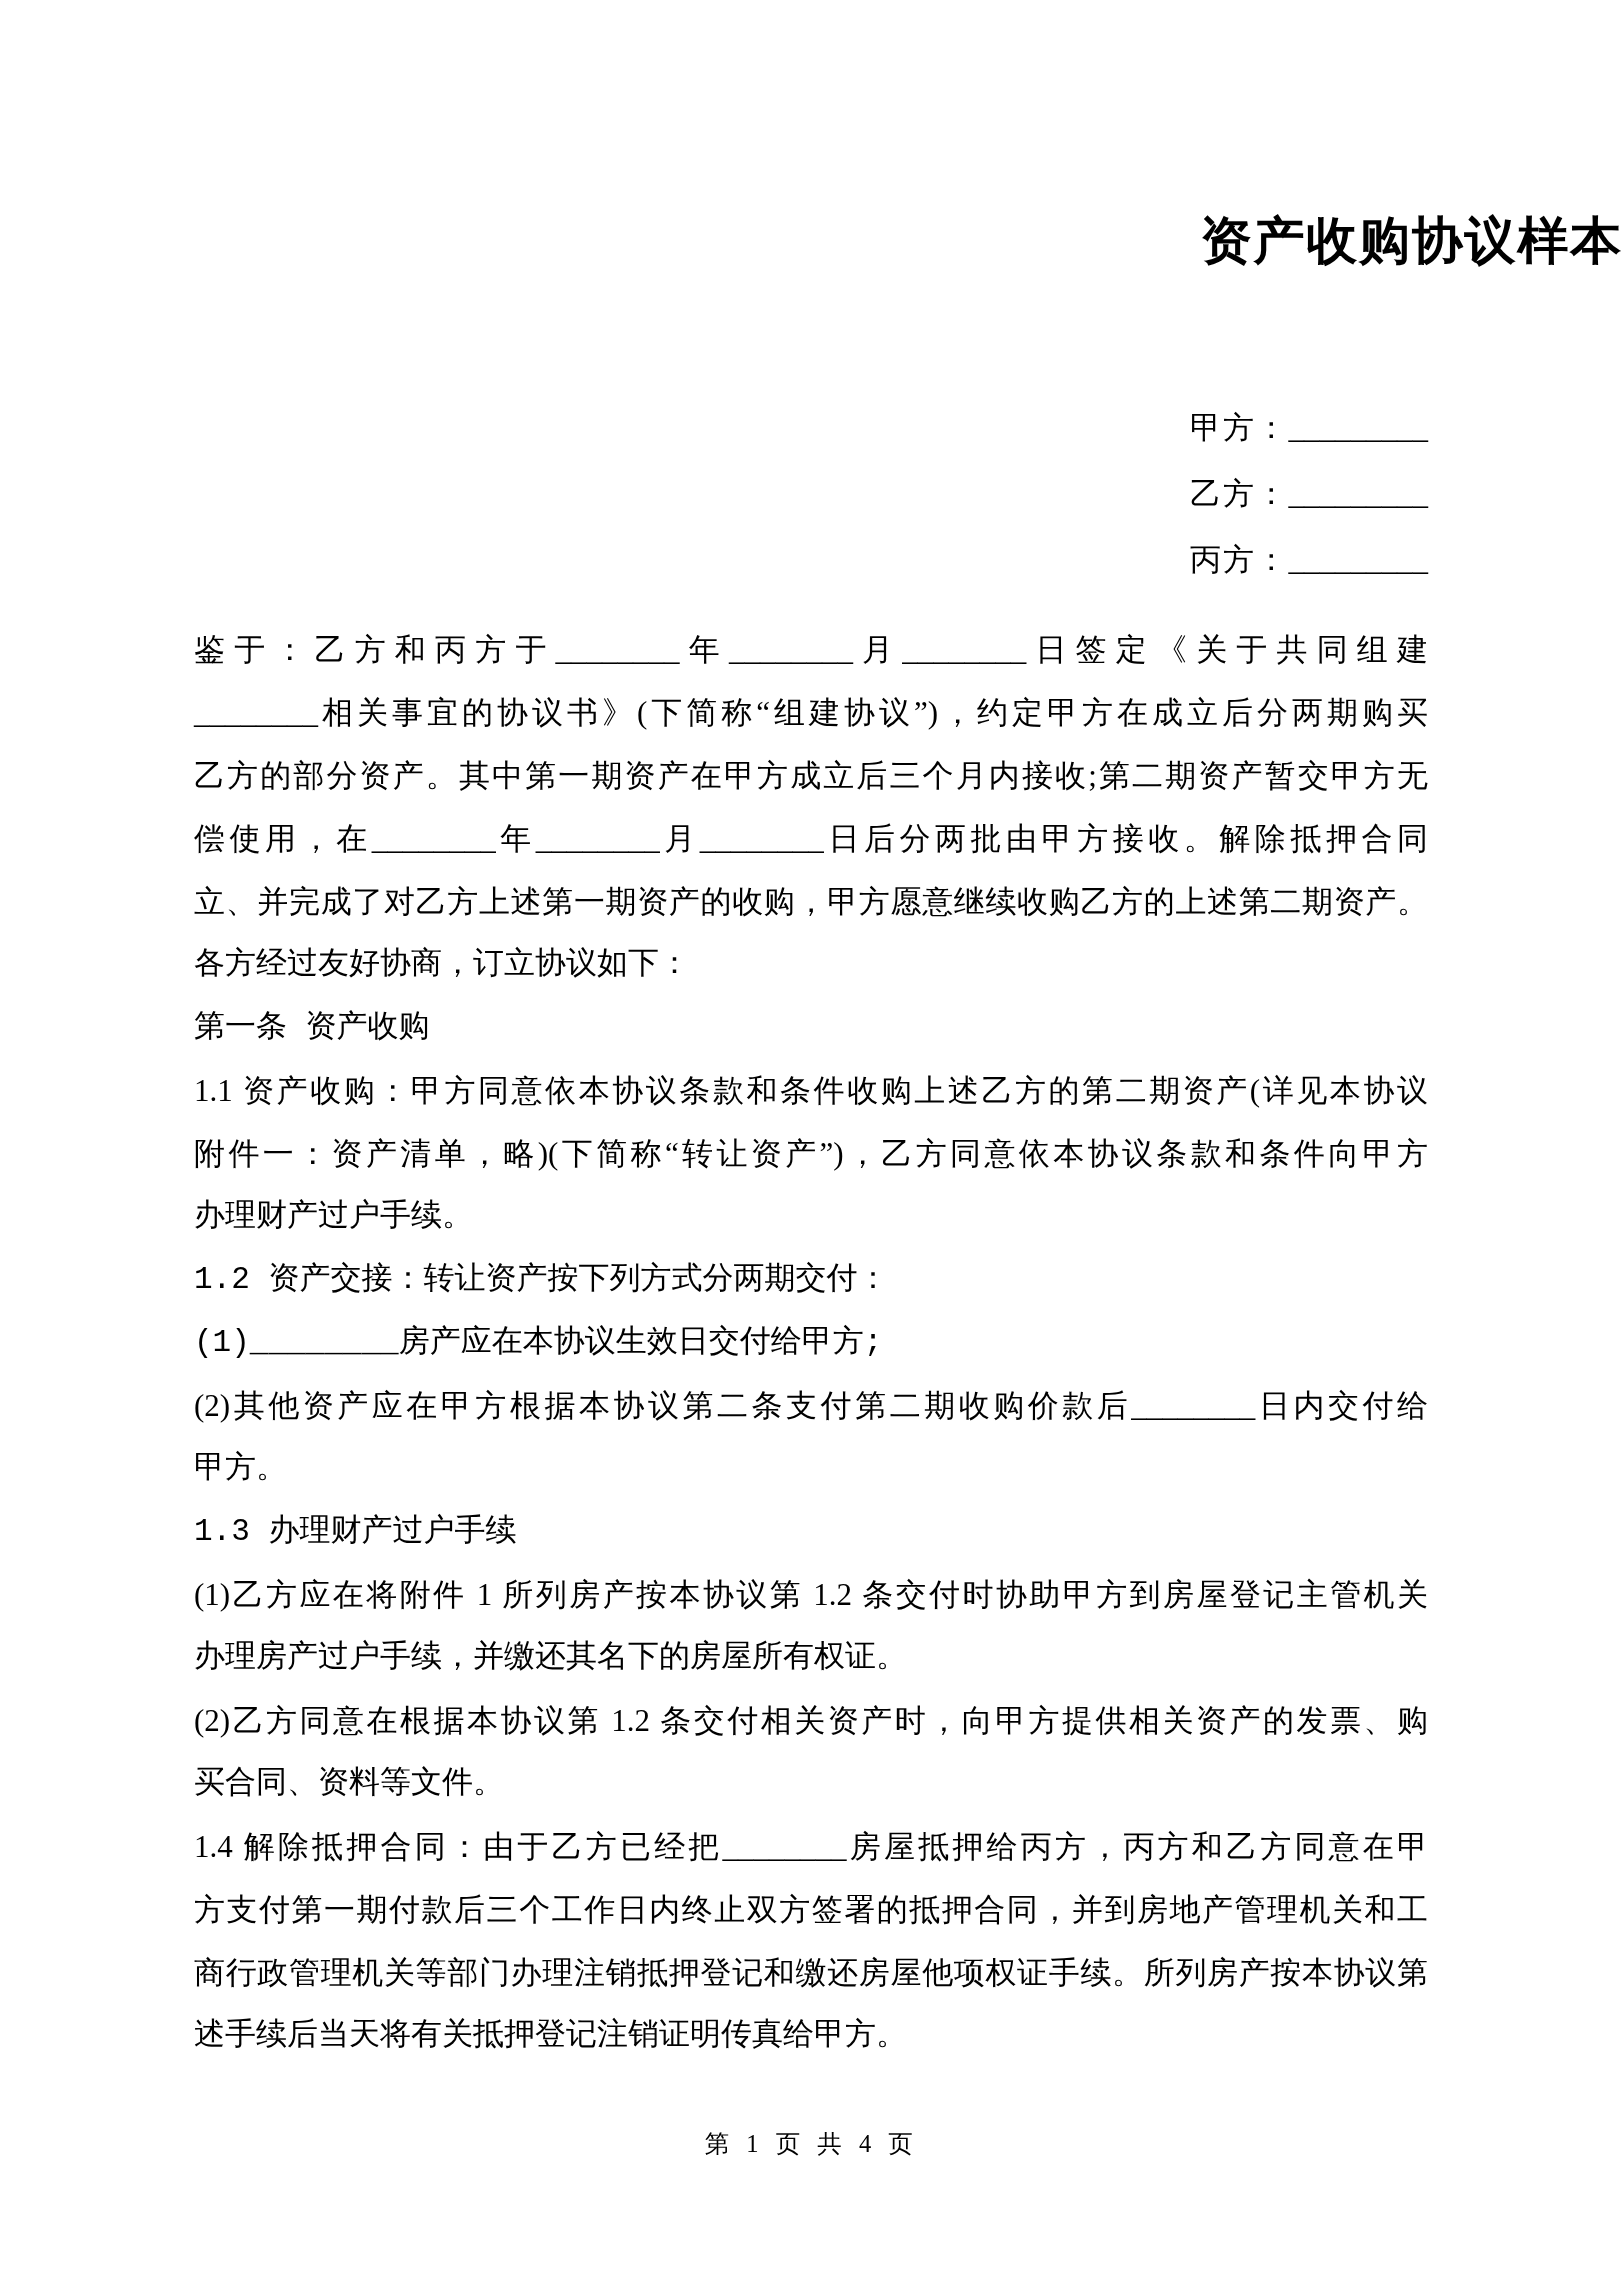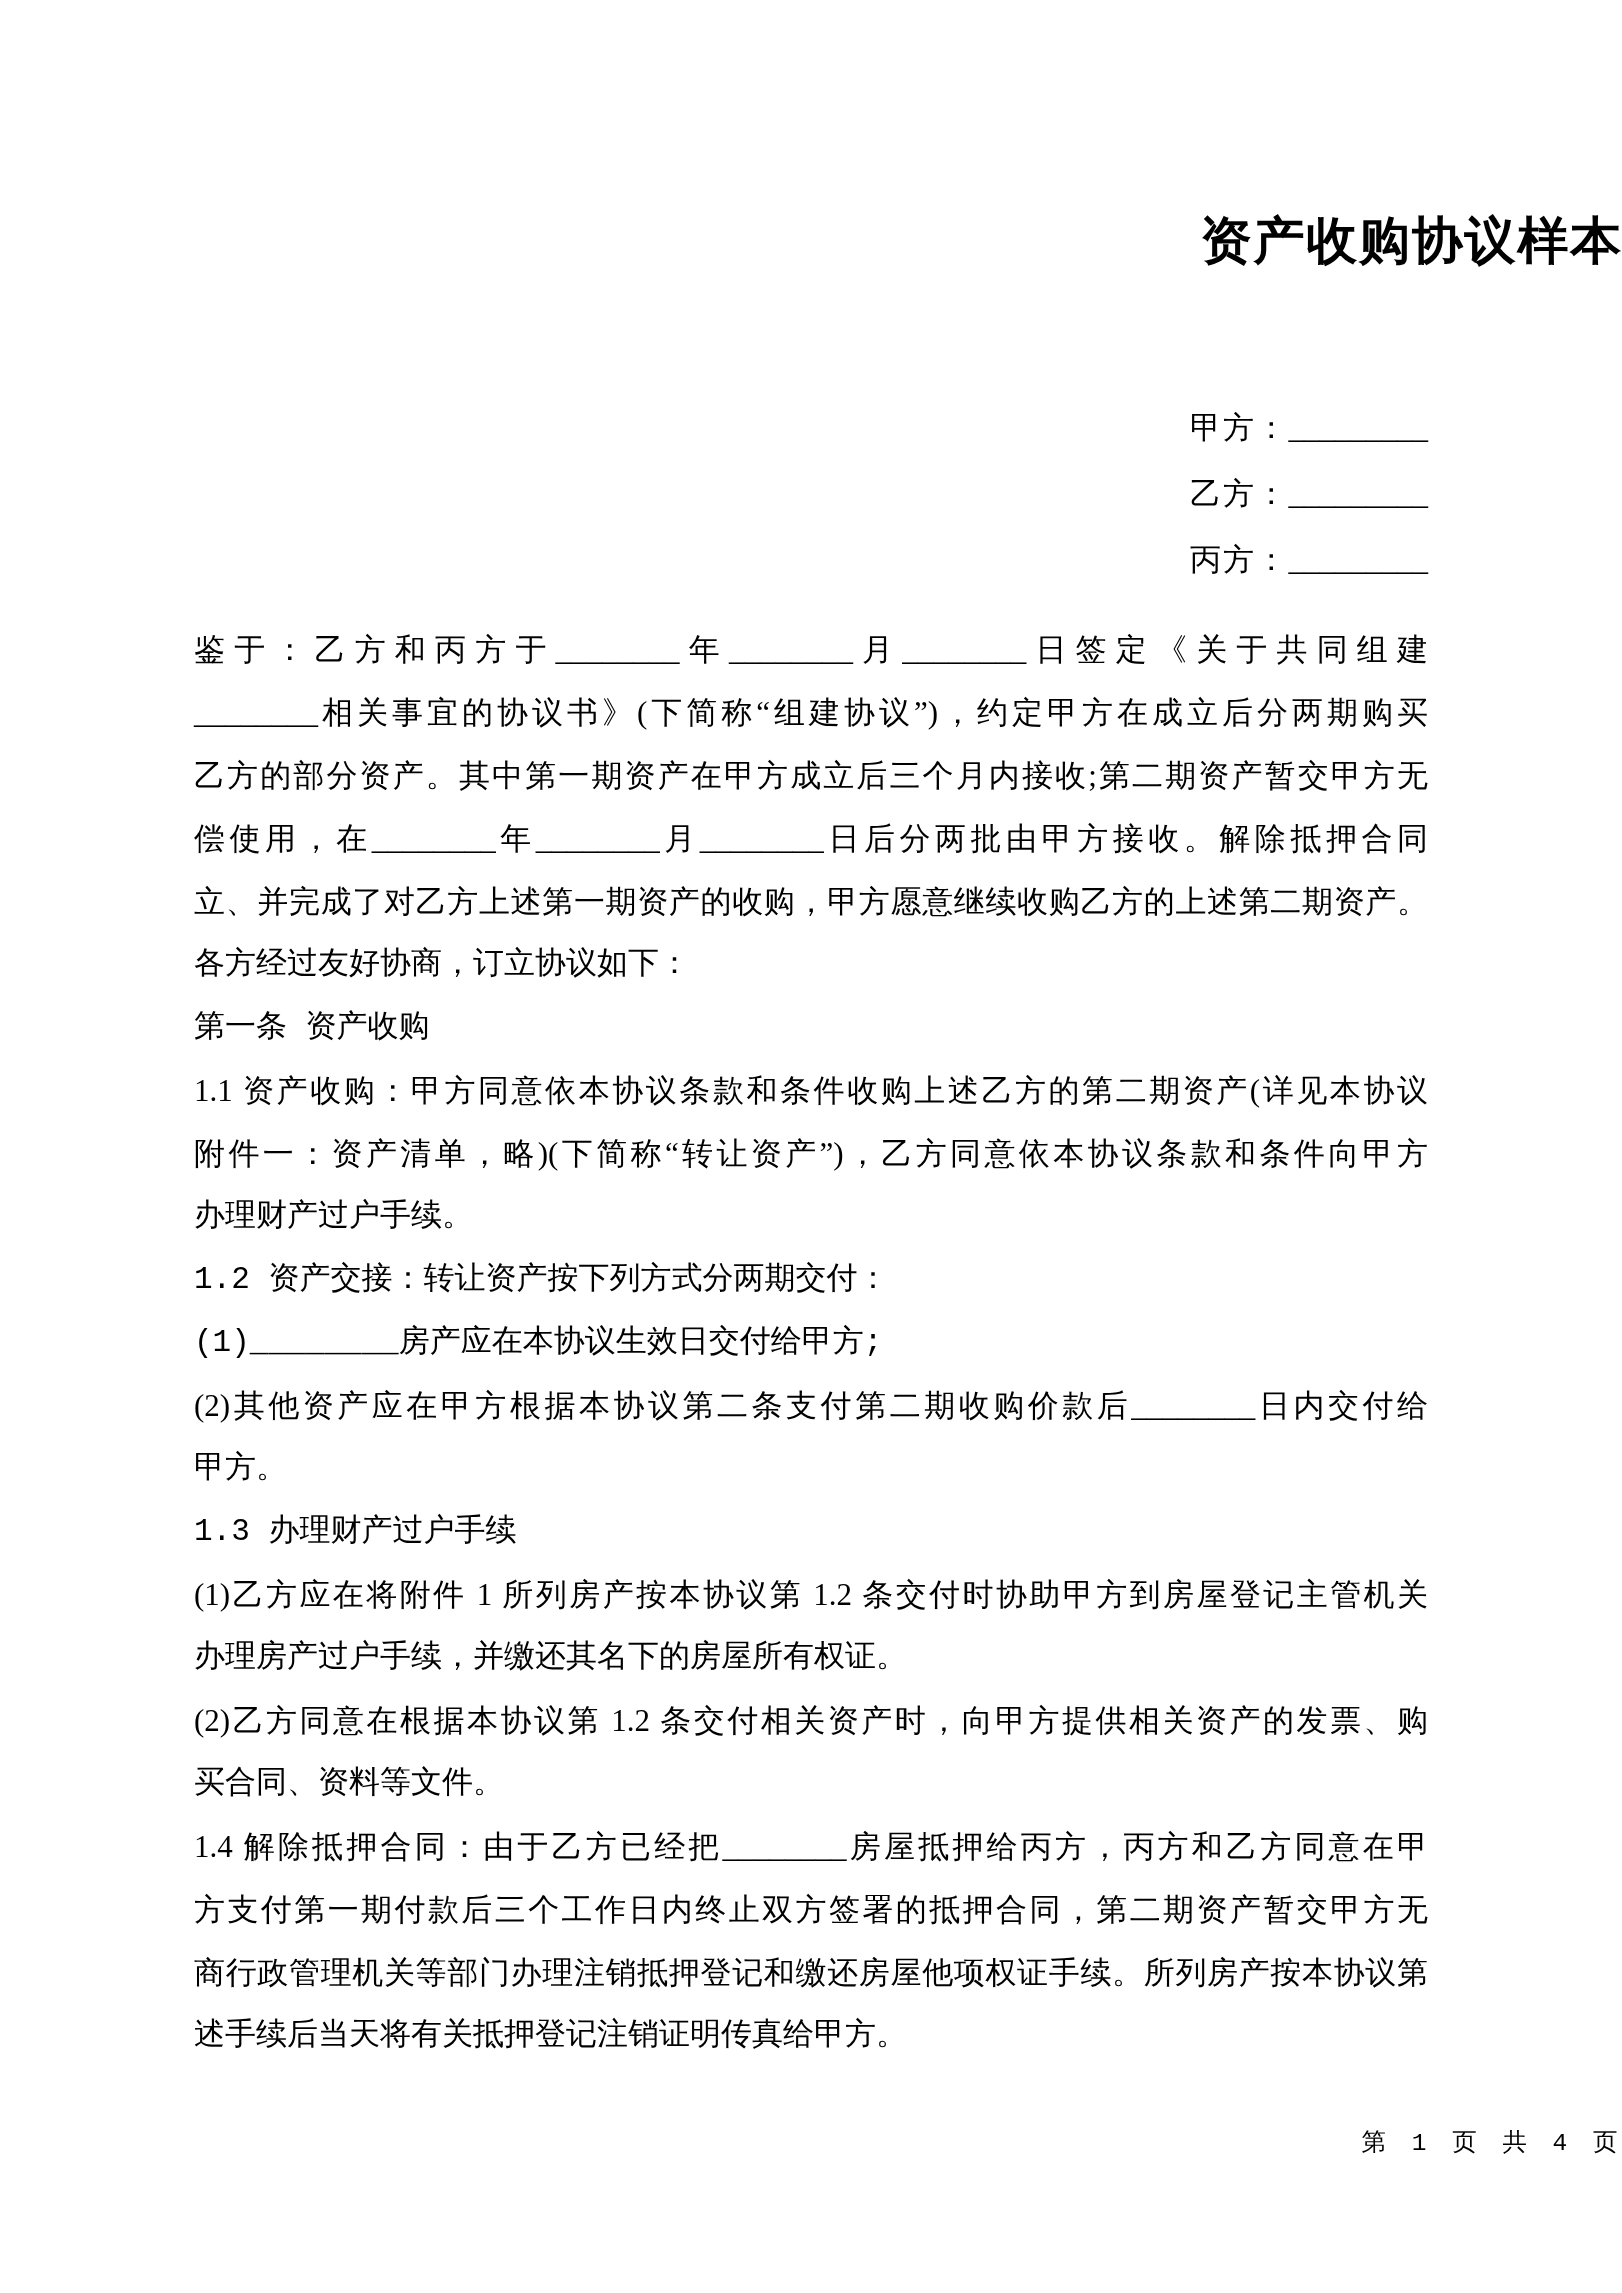--- a/index.html
+++ b/index.html
@@ -49,25 +49,24 @@
     -moz-text-align-last:justify;
   }
   .line.left{
     text-align:right;
     text-align-last:left;
     font-family:Liberation Mono, monospace;
   }
   .footer{
     position:absolute;
     top:2126px;left:0;right:0;
-    text-align:right;
+    text-align:center;
     font-size:24.5px;
     line-height:36px;
     letter-spacing:5.5px;
-    font-family:Liberation Mono, monospace;
   }
 </style>
 </head>
 <body>
 
 <div class="page">
 
   <div class="doc-title">资产收购协议样本</div>
 
   <div class="parties">
@@ -92,21 +91,21 @@
       <div class="line left">1.2 资产交接：转让资产按下列方式分两期交付：</div>
       <div class="line left">(1)________房产应在本协议生效日交付给甲方;</div>
       <div class="line justify">(2)其他资产应在甲方根据本协议第二条支付第二期收购价款后________日内交付给</div>
       <div class="line left">甲方。</div>
       <div class="line left">1.3 办理财产过户手续</div>
       <div class="line justify">(1)乙方应在将附件 1 所列房产按本协议第 1.2 条交付时协助甲方到房屋登记主管机关</div>
       <div class="line left">办理房产过户手续，并缴还其名下的房屋所有权证。</div>
       <div class="line justify">(2)乙方同意在根据本协议第 1.2 条交付相关资产时，向甲方提供相关资产的发票、购</div>
       <div class="line left">买合同、资料等文件。</div>
       <div class="line justify">1.4 解除抵押合同：由于乙方已经把________房屋抵押给丙方，丙方和乙方同意在甲</div>
-      <div class="line justify">方支付第一期付款后三个工作日内终止双方签署的抵押合同，第二期资产暂交甲方无</div>
+      <div class="line justify">方支付第一期付款后三个工作日内终止双方签署的抵押合同，并到房地产管理机关和工</div>
       <div class="line justify">商行政管理机关等部门办理注销抵押登记和缴还房屋他项权证手续。所列房产按本协议第</div>
       <div class="line left">述手续后当天将有关抵押登记注销证明传真给甲方。</div>
     </div>
 
   <div class="footer">
     <span>第 1 页 共 4 页</span>
   </div>
 
 </div>
 

